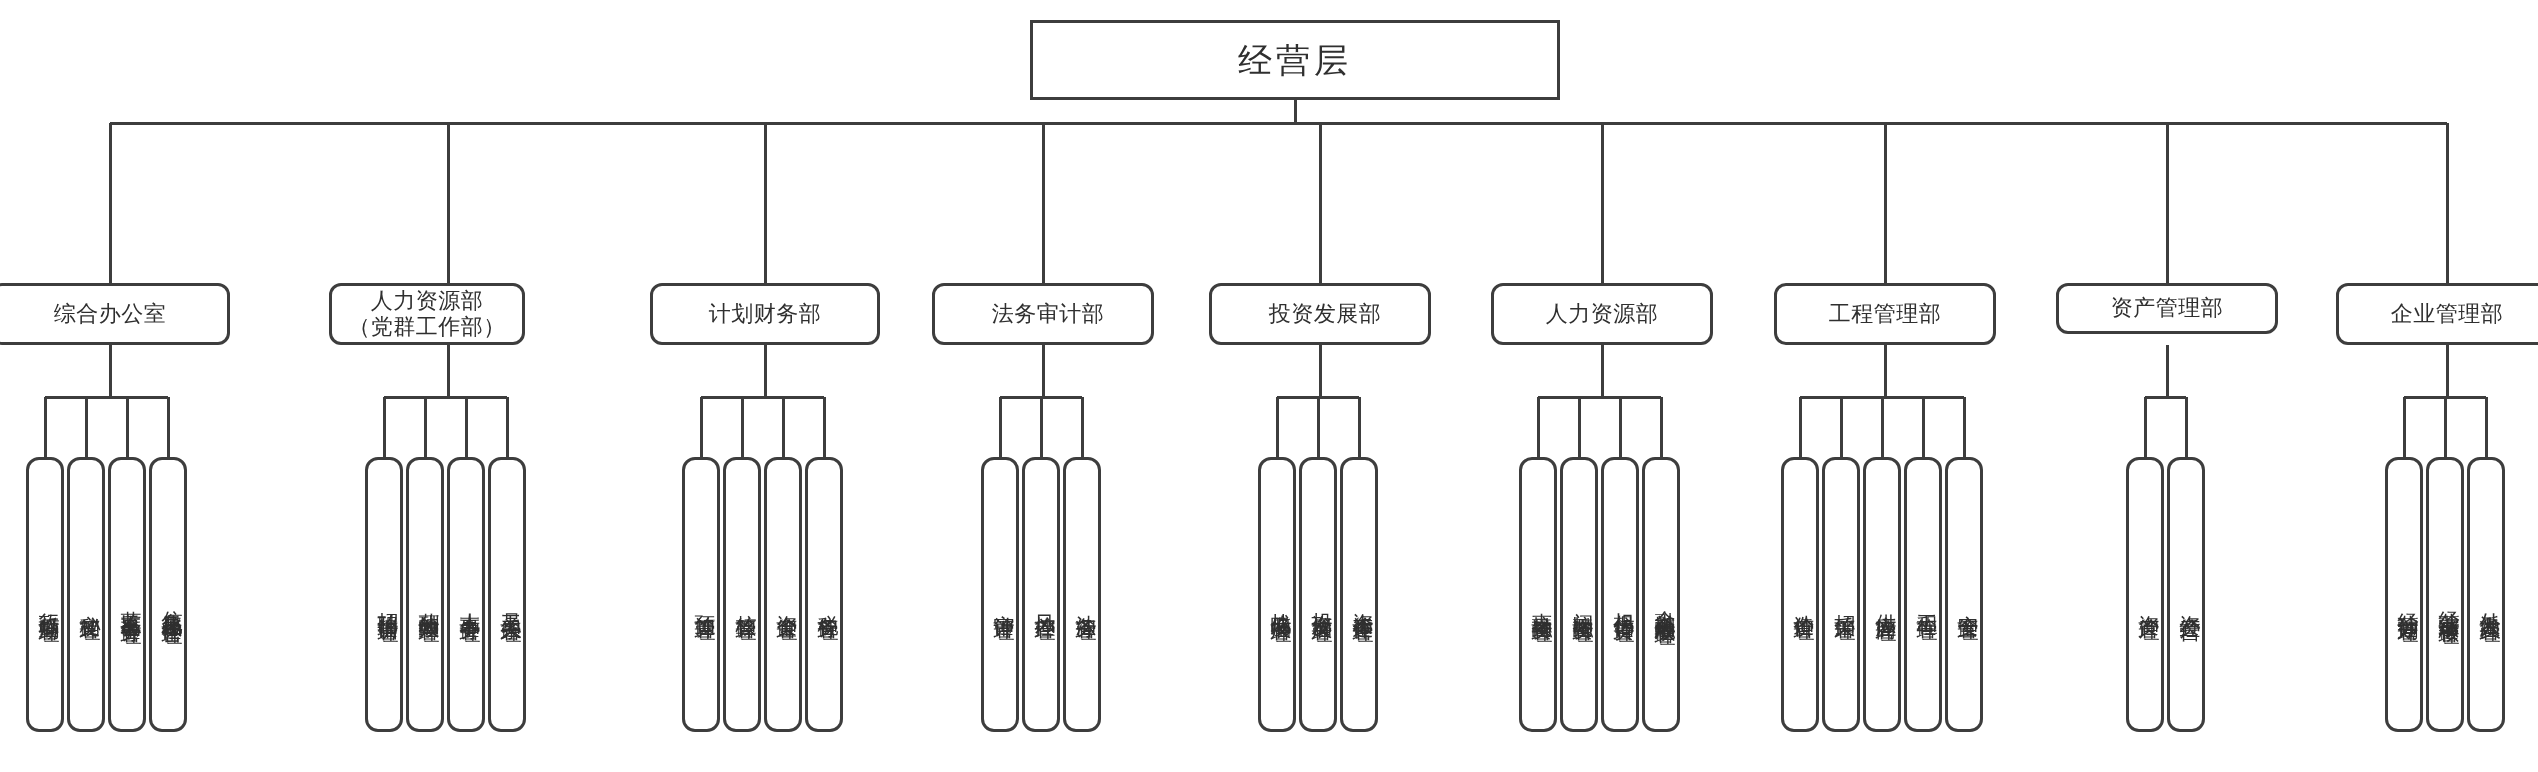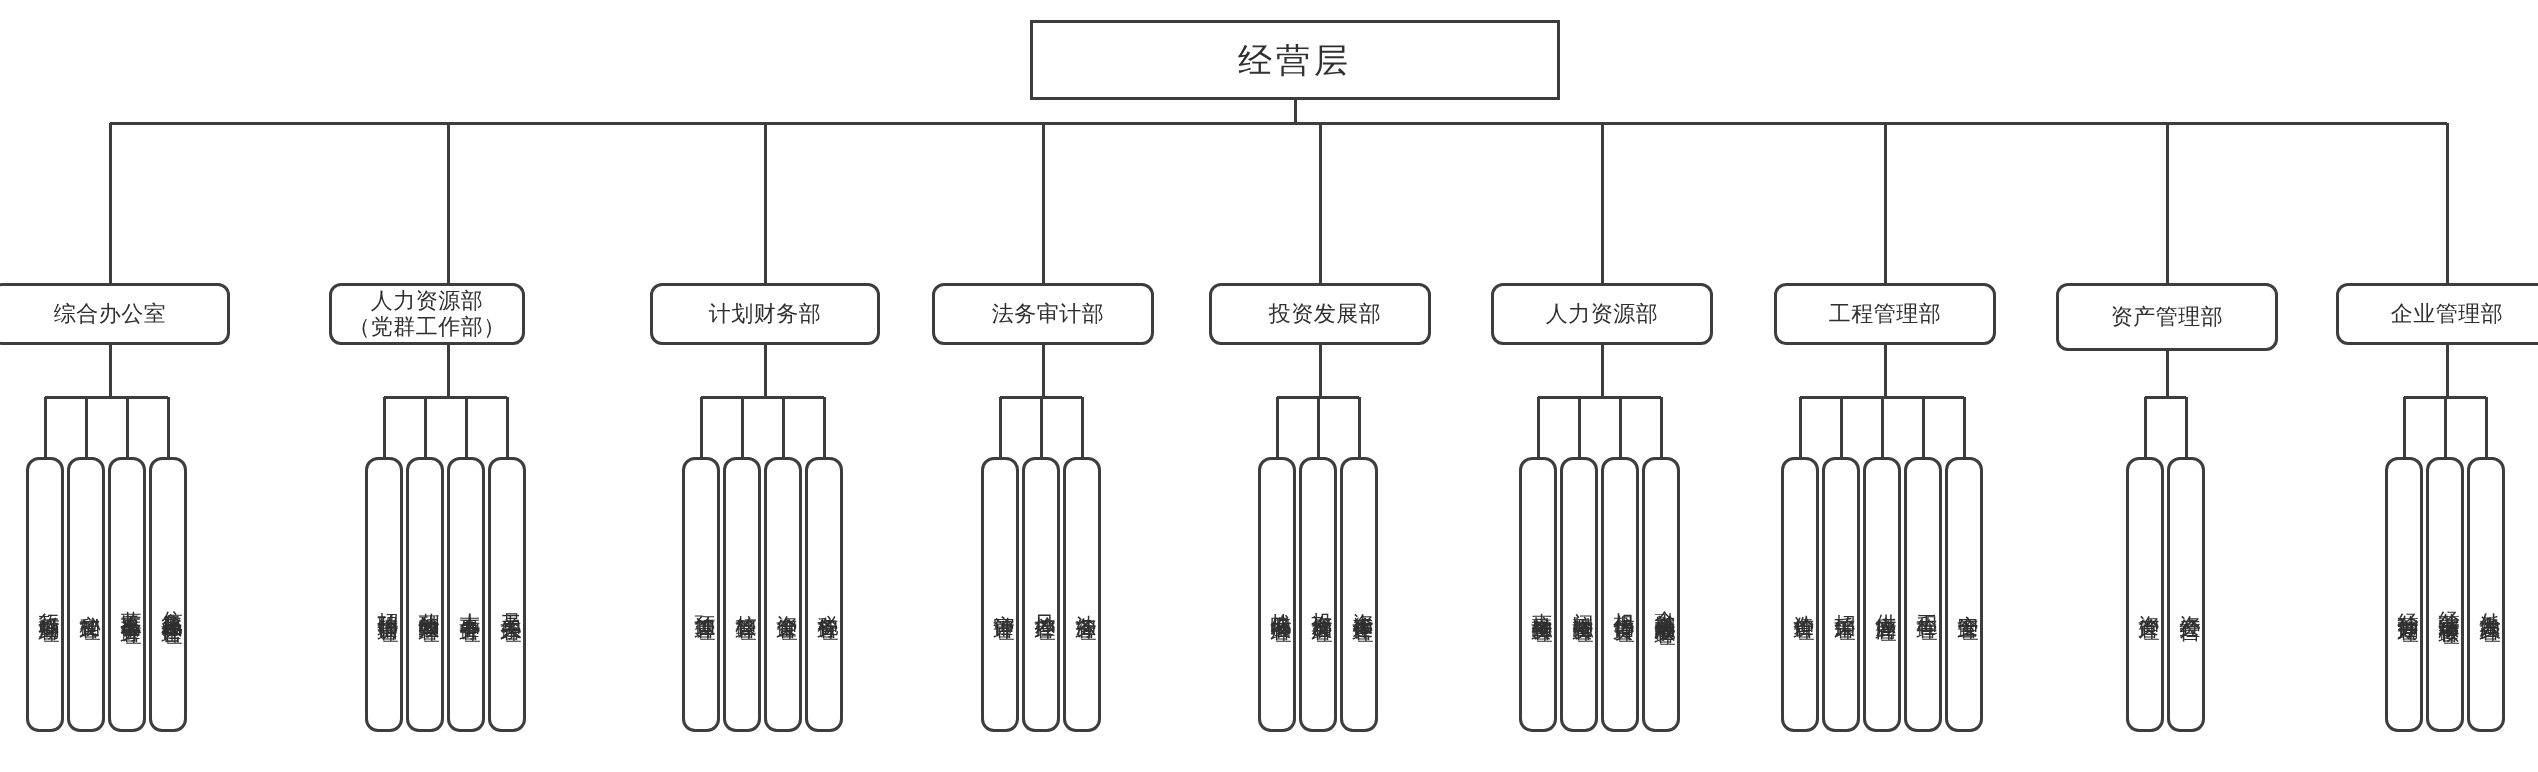--- a/index.html
+++ b/index.html
@@ -242,21 +242,21 @@
       </div>
       <div class="node leaf" style="left: 1863px; top: 457px; width: 38px; height: 275px;">
         <span>供应商管理</span>
       </div>
       <div class="node leaf" style="left: 1904px; top: 457px; width: 38px; height: 275px;">
         <span>工程管理</span>
       </div>
       <div class="node leaf" style="left: 1945px; top: 457px; width: 38px; height: 275px;">
         <span>安全管理</span>
       </div>
-      <div class="node dept" style="left: 2056px; top: 283px; width: 222px; height: 68px;">
+      <div class="node dept" style="left: 2056px; top: 283px; width: 222px; height: 51px;">
         <span class="">资产管理部</span>
       </div>
       <div class="node leaf" style="left: 2126px; top: 457px; width: 38px; height: 275px;">
         <span>资产管理</span>
       </div>
       <div class="node leaf" style="left: 2167px; top: 457px; width: 38px; height: 275px;">
         <span>资产经营</span>
       </div>
       <div class="node dept" style="left: 2336px; top: 283px; width: 222px; height: 62px;">
         <span class="">企业管理部</span>

